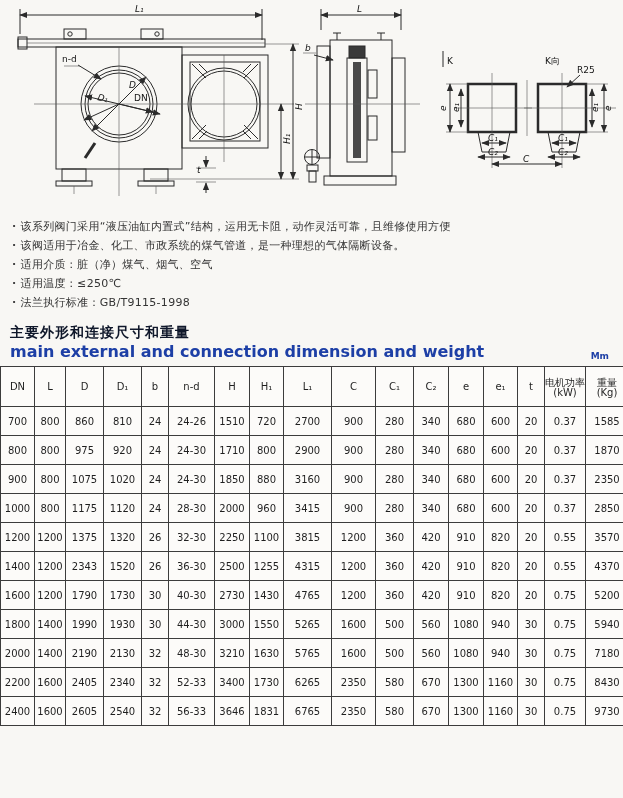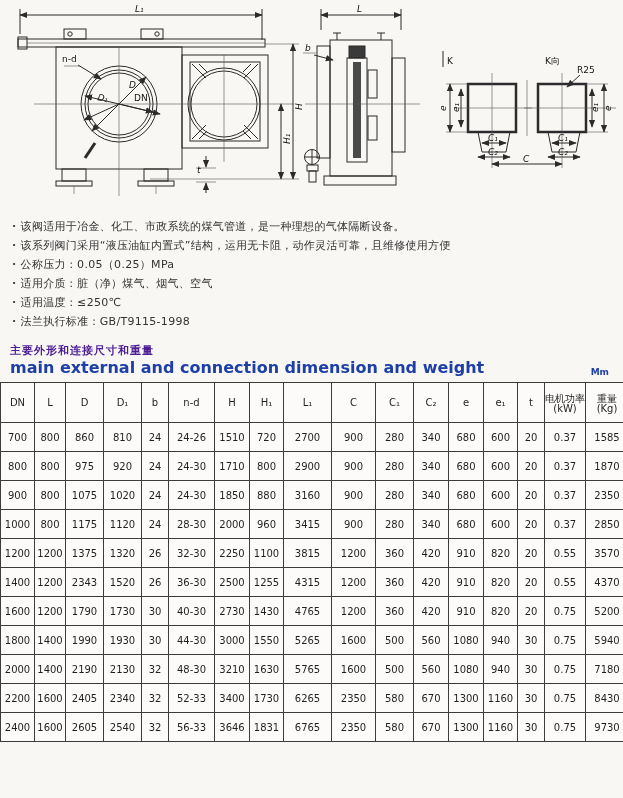--- a/index.html
+++ b/index.html
@@ -8,21 +8,21 @@
   .drawings { width:623px; height:205px; position:relative; }
   .drawings svg { display:block; }
   .cl { stroke:#555; stroke-width:0.6; }
   .thick { stroke-width:2.5; }
   .dim-text { font-size:9px; fill:#141414; font-style:italic; }
   .dim-text-plain { font-size:9px; fill:#141414; }
   .bullets { margin:12px 0 0; padding:0 8px 0 12px; list-style:none; }
   .bullets li { font-size:11px; line-height:19px; color:#333; letter-spacing:0.3px; }
   .bullets li::before { content:"· "; font-weight:bold; color:#444; }
   .title-row { display:flex; justify-content:space-between; align-items:flex-end; margin:12px 14px 0 10px; }
-  .title-zh { font-size:11px; font-weight:bold; color:#4c1d95; letter-spacing:1px; }
+  .title-zh { font-size:14px; font-weight:bold; color:#0f172a; letter-spacing:1px; }
   .title-en { font-size:16px; font-weight:bold; color:#1d3fa6; }
   .unit { font-size:9px; font-weight:bold; color:#1d3fa6; }
   table.dim { border-collapse:collapse; table-layout:fixed; width:603px; margin:5px auto 0; border:1.5px solid #333; background:#fcfbf9; }
   .dim th, .dim td { border:1px solid #3c3c3c; text-align:center; vertical-align:middle; color:#1f1f1f; padding:0; overflow:hidden; }
   .dim thead th { height:40px; font-size:10px; font-weight:normal; }
   .dim thead th .lbl { display:block; line-height:11px; }
   .dim thead th .sub { display:block; font-size:10px; line-height:9px; }
   .dim tbody td { height:29px; font-size:10px; }
 </style>
 </head>
@@ -183,23 +183,22 @@
         <text class="dim-text" transform="rotate(-90 598 112)" x="598" y="112">e₁</text>
         <text class="dim-text" transform="rotate(-90 611 111)" x="611" y="111">e</text>
         <text class="dim-text" x="558" y="141">C₁</text>
         <text class="dim-text" x="558" y="155">C₂</text>
         <text class="dim-text" x="523" y="162">C</text>
       </g>
     </svg>
   </div>
 
   <ul class="bullets">
+    <li>该系列阀门采用“液压油缸内置式”结构，运用无卡阻，动作灵活可靠，且维修使用方便</li>
     <li>该阀适用于冶金、化工、市政系统的煤气管道，是一种理想的气体隔断设备。</li>
-    <li>该系列阀门采用“液压油缸内置式”结构，运用无卡阻，动作灵活可靠，且维修使用方便</li>
-    <li>公称压力：0.05（0.25）MPa</li>
     <li>适用介质：脏（净）煤气、烟气、空气</li>
     <li>适用温度：≤250℃</li>
     <li>法兰执行标准：GB/T9115-1998</li>
   </ul>
 
   <div class="title-row">
     <div>
       <div class="title-zh">主要外形和连接尺寸和重量</div>
       <div class="title-en">main external and connection dimension and weight</div>
     </div>

